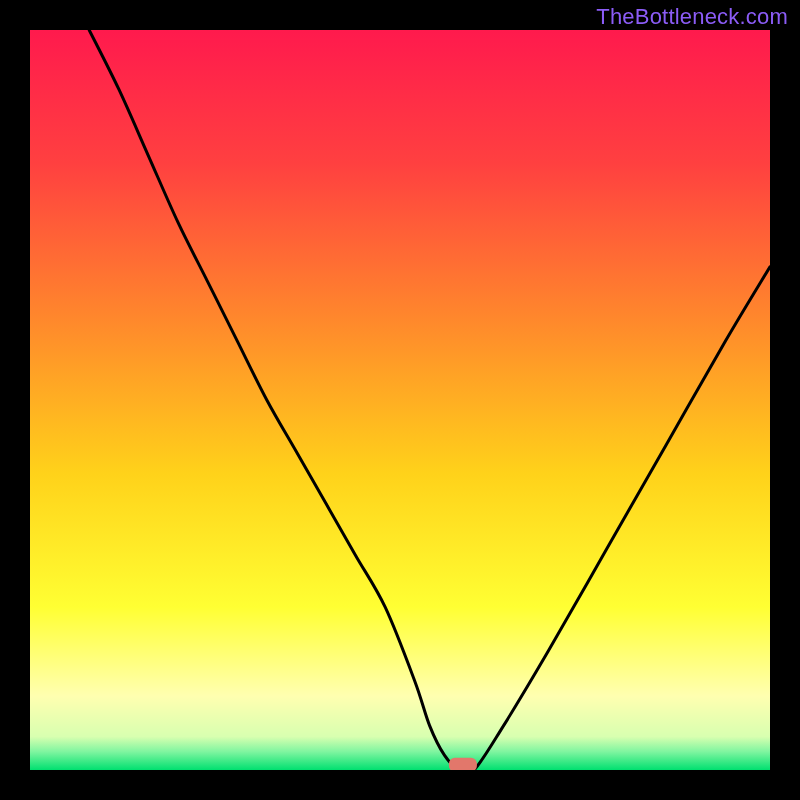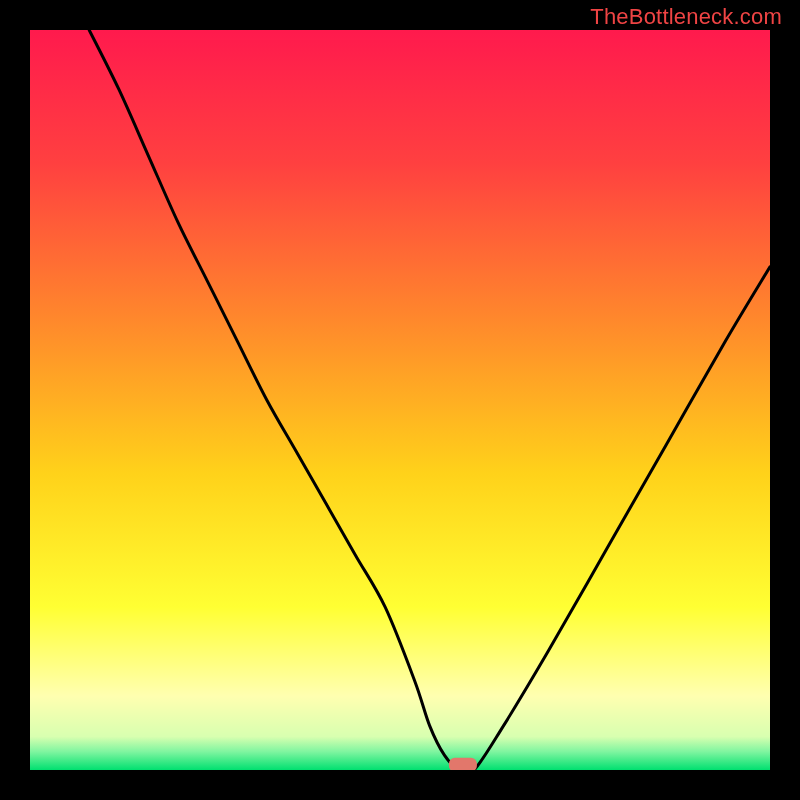--- a/index.html
+++ b/index.html
@@ -7,22 +7,22 @@
   body {
     width: var(--size);
     height: var(--size);
     background: #000;
     font-family: Arial, Helvetica, sans-serif;
     position: relative;
   }
   .watermark {
     position: absolute;
     top: 4px;
-    right: 18px;
-    color: #ef4444;
+    right: 12px;
+    color: #8b5cf6;
     font-size: 22px;
     letter-spacing: 0.2px;
     user-select: none;
   }
   .plot {
     position: absolute;
     left: 30px;
     top: 30px;
     width: 740px;
     height: 740px;

